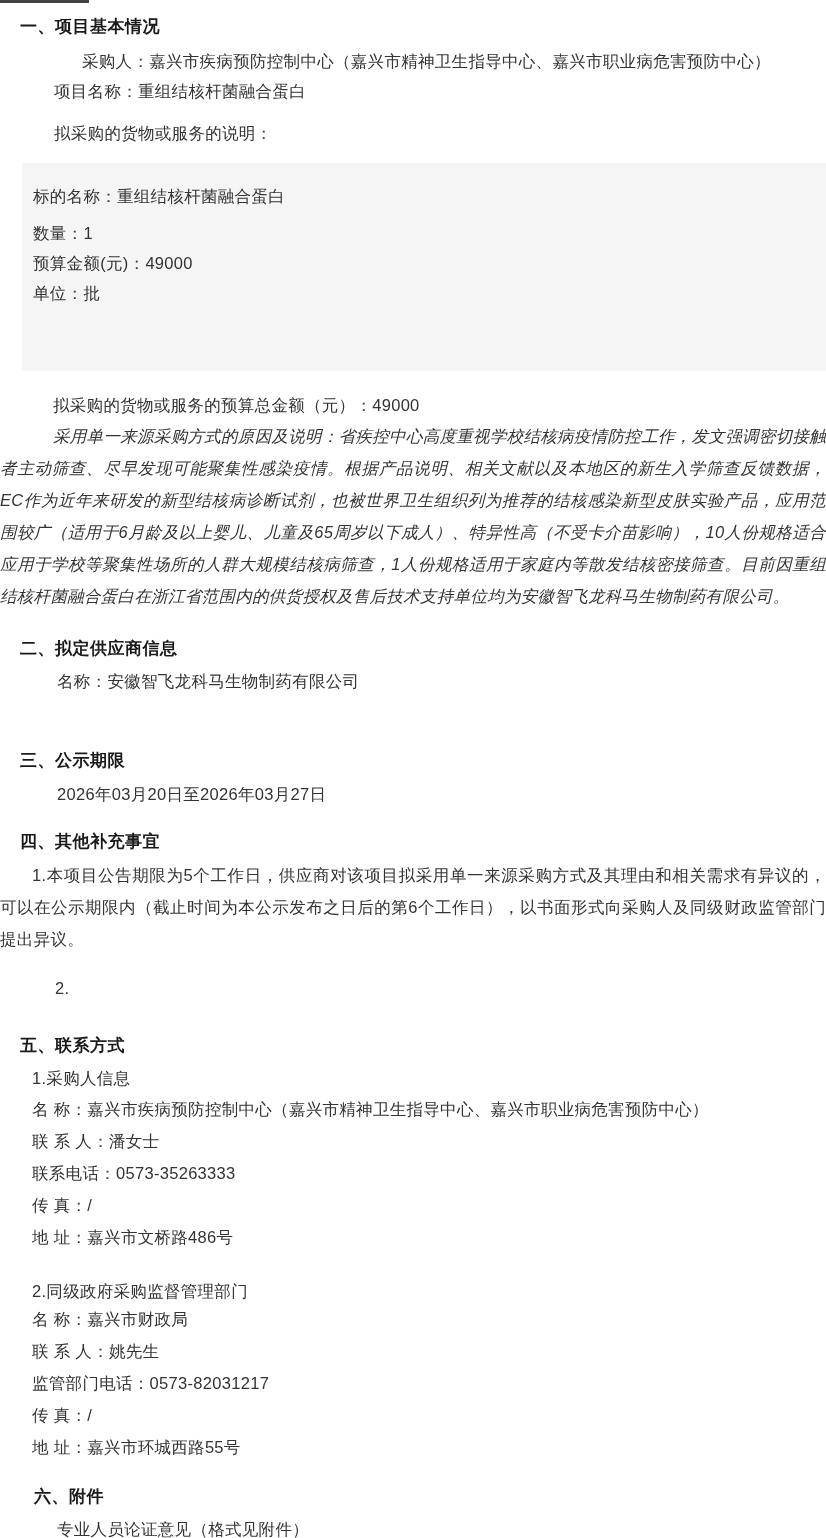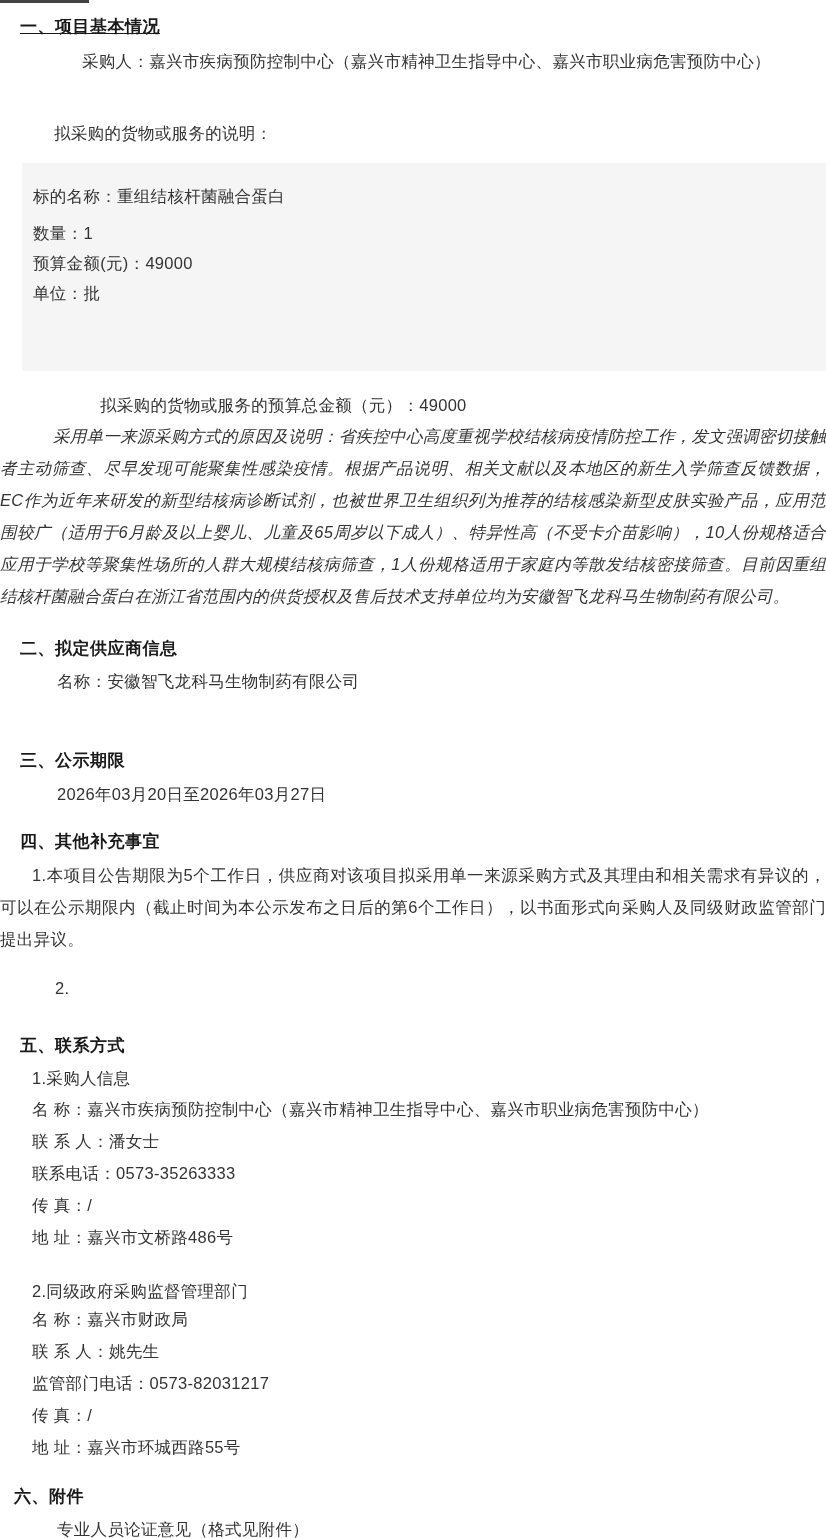--- a/index.html
+++ b/index.html
@@ -17,32 +17,33 @@
   .itembox{background:#f5f5f5;}
   .itembox .t{position:absolute;left:11px;}
 </style>
 </head>
 <body>
 
 <div class="doc">
 
   <div class="abs clip-strip" style="left:0;top:0;width:89px;height:3px;"></div>
 
-  <div class="abs h" style="left:20px;top:16px;text-decoration:underline;">一、项目基本情况</div>
+  <div class="abs h" style="left:20px;top:16px;">一、项目基本情况</div>
   <div class="abs t" style="left:54px;top:50px;margin-left:28px;">采购人：嘉兴市疾病预防控制中心（嘉兴市精神卫生指导中心、嘉兴市职业病危害预防中心）</div>
+  <div class="abs t" style="left:54px;top:80px;">项目名称：重组结核杆菌融合蛋白</div>
   <div class="abs t" style="left:54px;top:122px;text-align:center;">拟采购的货物或服务的说明：</div>
 
   <div class="abs itembox" style="left:22px;top:163px;width:804px;height:208px;">
     <div class="t" style="top:22px;">标的名称：重组结核杆菌融合蛋白</div>
     <div class="t" style="top:59px;">数量：1</div>
     <div class="t" style="top:89px;">预算金额(元)：49000</div>
     <div class="t" style="top:119px;">单位：批</div>
   </div>
 
-  <div class="abs para" style="left:0;top:389px;width:690px;text-indent:53px;padding-left:47px;">拟采购的货物或服务的预算总金额（元）：49000</div>
+  <div class="abs para" style="left:0;top:389px;width:690px;text-indent:53px;">拟采购的货物或服务的预算总金额（元）：49000</div>
 
   <div class="abs para" style="left:0;top:420px;width:826px;text-indent:53px;font-style:italic;">采用单一来源采购方式的原因及说明：省疾控中心高度重视学校结核病疫情防控工作，发文强调密切接触者主动筛查、尽早发现可能聚集性感染疫情。根据产品说明、相关文献以及本地区的新生入学筛查反馈数据，EC作为近年来研发的新型结核病诊断试剂，也被世界卫生组织列为推荐的结核感染新型皮肤实验产品，应用范围较广（适用于6月龄及以上婴儿、儿童及65周岁以下成人）、特异性高（不受卡介苗影响），10人份规格适合应用于学校等聚集性场所的人群大规模结核病筛查，1人份规格适用于家庭内等散发结核密接筛查。目前因重组结核杆菌融合蛋白在浙江省范围内的供货授权及售后技术支持单位均为安徽智飞龙科马生物制药有限公司。</div>
 
   <div class="abs h" style="left:20px;top:638px;">二、拟定供应商信息</div>
   <div class="abs t" style="left:57px;top:670px;">名称：安徽智飞龙科马生物制药有限公司</div>
 
   <div class="abs h" style="left:20px;top:750px;">三、公示期限</div>
   <div class="abs t" style="left:57px;top:783px;">2026年03月20日至2026年03月27日</div>
 
   <div class="abs h" style="left:20px;top:831px;">四、其他补充事宜</div>
@@ -57,16 +58,16 @@
   <div class="abs t" style="left:32px;top:1194px;">传 真：/</div>
   <div class="abs t" style="left:32px;top:1226px;">地 址：嘉兴市文桥路486号</div>
 
   <div class="abs t" style="left:32px;top:1280px;">2.同级政府采购监督管理部门</div>
   <div class="abs t" style="left:32px;top:1308px;">名 称：嘉兴市财政局</div>
   <div class="abs t" style="left:32px;top:1340px;">联 系 人：姚先生</div>
   <div class="abs t" style="left:32px;top:1372px;">监管部门电话：0573-82031217</div>
   <div class="abs t" style="left:32px;top:1404px;">传 真：/</div>
   <div class="abs t" style="left:32px;top:1436px;">地 址：嘉兴市环城西路55号</div>
 
-  <div class="abs h" style="left:14px;top:1486px;">六、附件</div>
+  <div class="abs h" style="left:34px;top:1486px;">六、附件</div>
   <div class="abs t" style="left:57px;top:1518px;">专业人员论证意见（格式见附件）</div>
 
 </div>
 
 </body></html>

